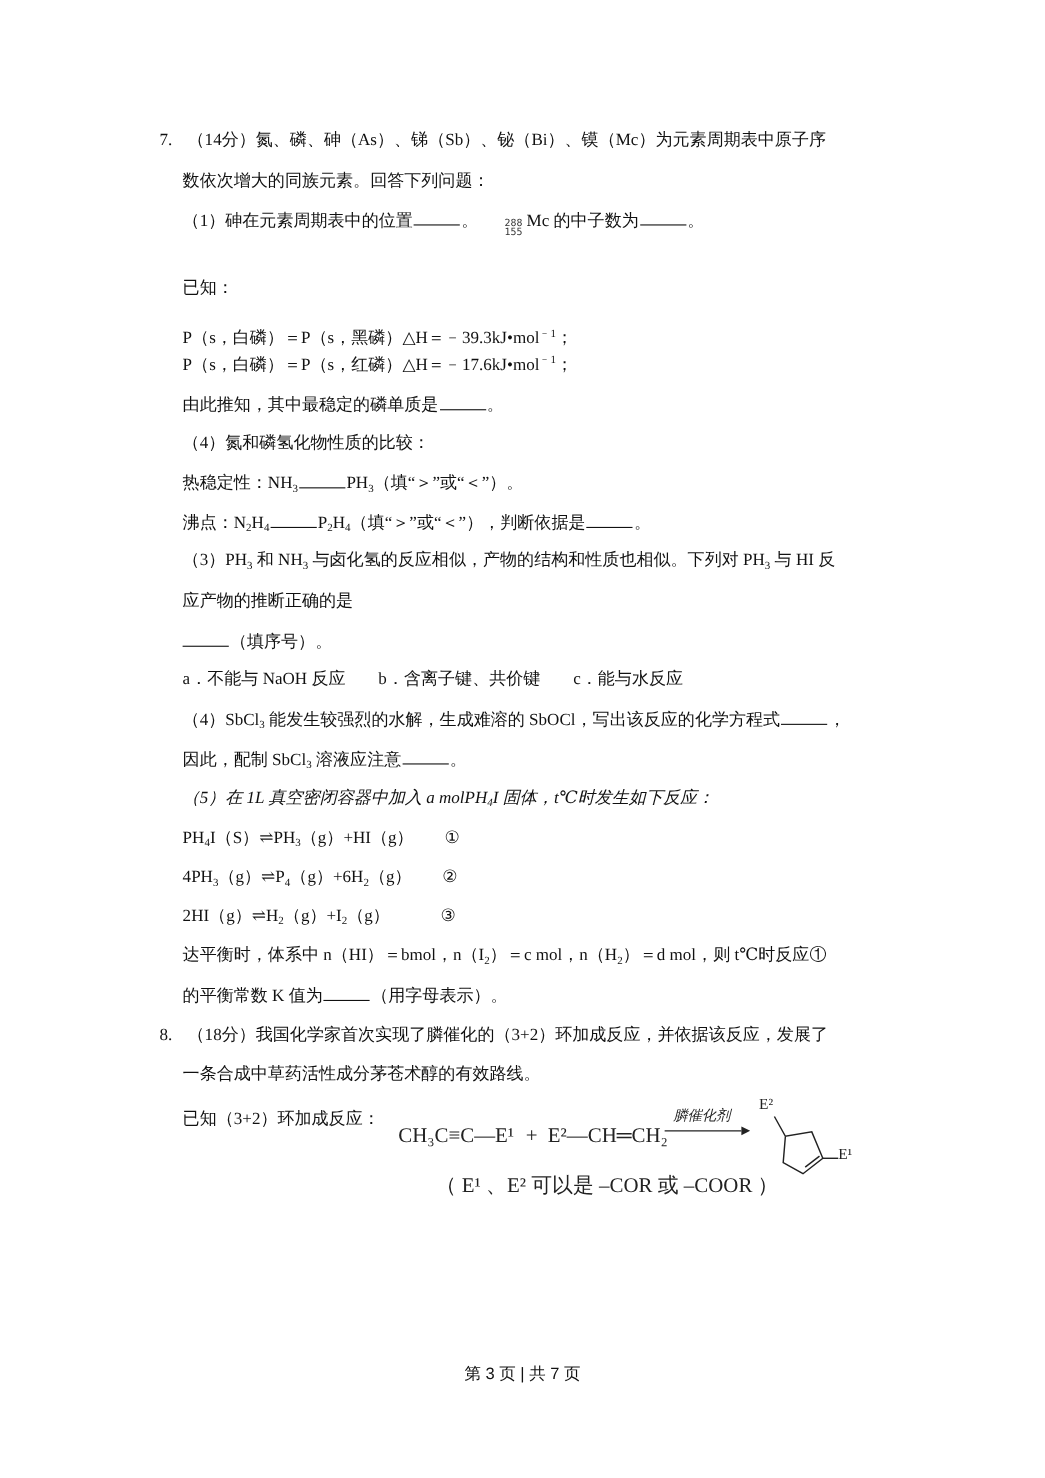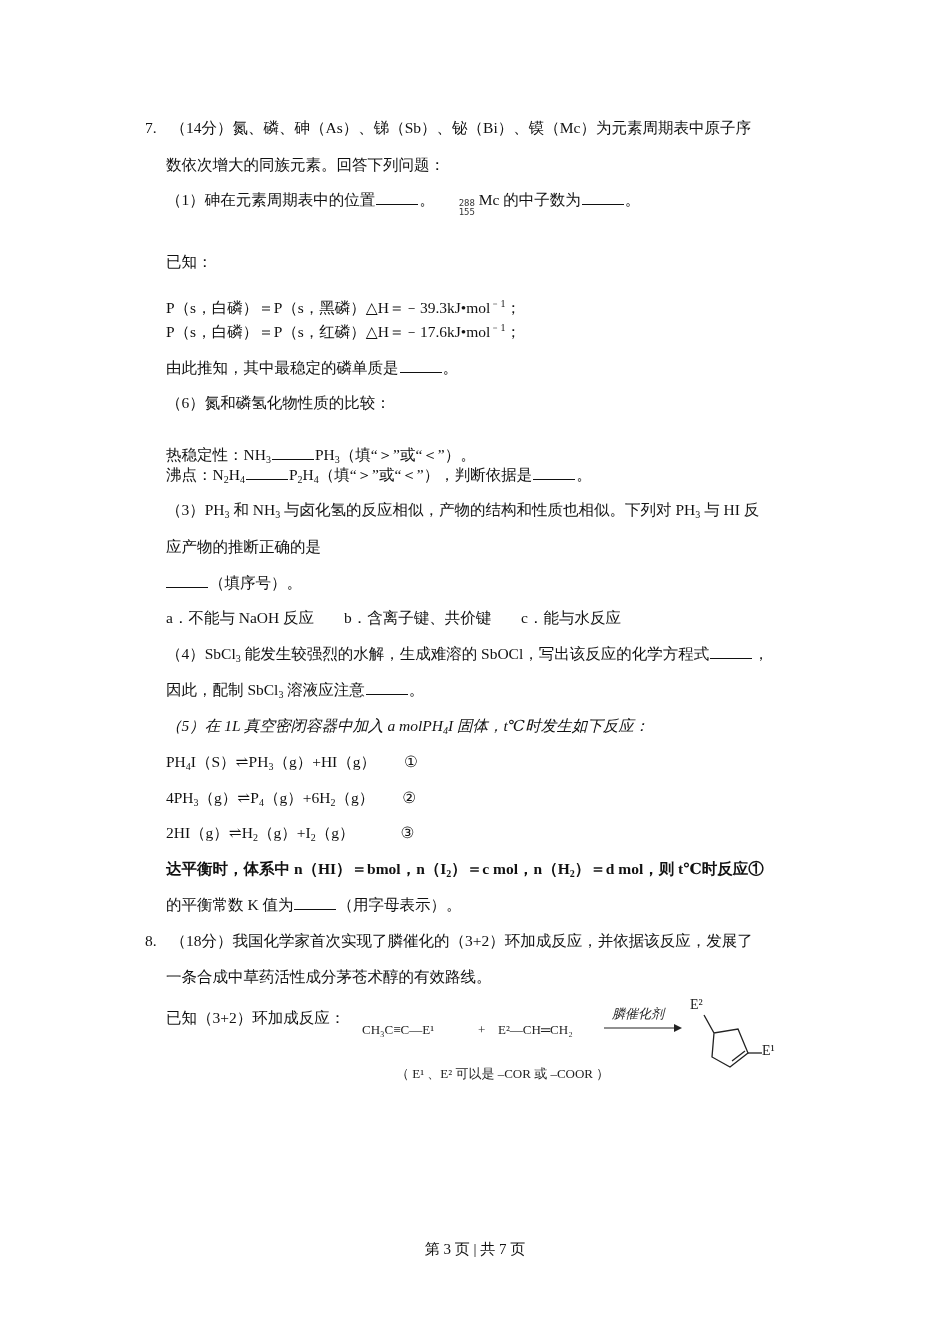--- a/index.html
+++ b/index.html
@@ -8,23 +8,23 @@
   .line { position:absolute; white-space:nowrap; line-height:20px; }
   .blank { display:inline-block; border-bottom:1px solid #111; width:42px; height:14px; vertical-align:baseline; margin:0 1px; }
   sub { font-size:10px; vertical-align:-3px; line-height:0; }
   sup { font-size:10px; vertical-align:6px; line-height:0; }
   .iso { display:inline-block; position:relative; width:22px; height:20px; vertical-align:middle; }
   .iso span { position:absolute; left:2px; font-family:"DejaVu Sans Mono",monospace; font-size:9px; line-height:9px; color:#333; }
   .iso .mass { top:8px; }
   .iso .num { top:17px; }
   .eq-num { display:inline-block; margin-left:28px; }
   .scheme { position:absolute; left:360px; top:995px; width:430px; height:100px; }
-  .scheme .txt { position:absolute; white-space:nowrap; font-size:13px; color:#222; }
+  .scheme .txt { position:absolute; white-space:nowrap; font-size:19px; color:#222; }
   .footer { position:absolute; top:1240px; left:0; width:950px; text-align:center;
-            font-family:Liberation Serif, serif; font-size:15px; color:#111; }
+            font-family:Liberation Sans, sans-serif; font-size:15px; color:#111; }
 </style>
 </head>
 <body>
 
 <div class="line" style="left:145px;top:118px;">
   <span>7.</span>
   <span style="margin-left:10px;">（14分）氮、磷、砷（As）、锑（Sb）、铋（Bi）、镆（Mc）为元素周期表中原子序</span>
 </div>
 <div class="line" style="left:166px;top:155px;">数依次增大的同族元素。回答下列问题：</div>
 
@@ -41,22 +41,22 @@
 <div class="line" style="left:166px;top:286px;margin-top:12px;">
   <span>P（s，白磷）＝P（s，黑磷）△H＝﹣39.3kJ•mol</span><sup>﹣1</sup><span>；</span>
 </div>
 <div class="line" style="left:166px;top:322px;">
   <span>P（s，白磷）＝P（s，红磷）△H＝﹣17.6kJ•mol</span><sup>﹣1</sup><span>；</span>
 </div>
 <div class="line" style="left:166px;top:358px;">
   <span>由此推知，其中最稳定的磷单质是</span><span class="blank"></span><span>。</span>
 </div>
 
-<div class="line" style="left:166px;top:393px;">（6）氮和磷氢化物性质的比较：</div>
-<div class="line" style="left:166px;top:429px;margin-top:16px;">
+<div class="line" style="left:166px;top:393px;">（4）氮和磷氢化物性质的比较：</div>
+<div class="line" style="left:166px;top:429px;">
   <span>热稳定性：NH</span><sub>3</sub><span class="blank"></span><span>PH</span><sub>3</sub><span>（填“＞”或“＜”）。</span>
 </div>
 <div class="line" style="left:166px;top:465px;">
   <span>沸点：N</span><sub>2</sub><span>H</span><sub>4</sub><span class="blank"></span><span>P</span><sub>2</sub><span>H</span><sub>4</sub><span>（填“＞”或“＜”），判断依据是</span><span class="blank"></span><span>。</span>
 </div>
 
 <div class="line" style="left:166px;top:500px;">
   <span>（3）PH</span><sub>3</sub><span> 和 NH</span><sub>3</sub><span> 与卤化氢的反应相似，产物的结构和性质也相似。下列对 PH</span><sub>3</sub><span> 与 HI 反</span>
 </div>
 <div class="line" style="left:166px;top:537px;">应产物的推断正确的是</div>
@@ -83,21 +83,21 @@
 <div class="line" style="left:166px;top:752px;">
   <span>PH</span><sub>4</sub><span>I（S）⇌PH</span><sub>3</sub><span>（g）+HI（g）</span><span class="eq-num">①</span>
 </div>
 <div class="line" style="left:166px;top:788px;">
   <span>4PH</span><sub>3</sub><span>（g）⇌P</span><sub>4</sub><span>（g）+6H</span><sub>2</sub><span>（g）</span><span class="eq-num">②</span>
 </div>
 <div class="line" style="left:166px;top:823px;">
   <span>2HI（g）⇌H</span><sub>2</sub><span>（g）+I</span><sub>2</sub><span>（g）</span><span class="eq-num" style="margin-left:46px;">③</span>
 </div>
 
-<div class="line" style="left:166px;top:859px;font-weight:bold;">
+<div class="line" style="left:166px;top:859px;">
   <span>达平衡时，体系中 n（HI）＝bmol，n（I</span><sub>2</sub><span>）＝c mol，n（H</span><sub>2</sub><span>）＝d mol，则 t℃时反应①</span>
 </div>
 <div class="line" style="left:166px;top:895px;text-align:right;">
   <span>的平衡常数 K 值为</span><span class="blank"></span><span>（用字母表示）。</span>
 </div>
 
 <div class="line" style="left:145px;top:931px;">
   <span>8.</span>
   <span style="margin-left:10px;">（18分）我国化学家首次实现了膦催化的（3+2）环加成反应，并依据该反应，发展了</span>
 </div>

